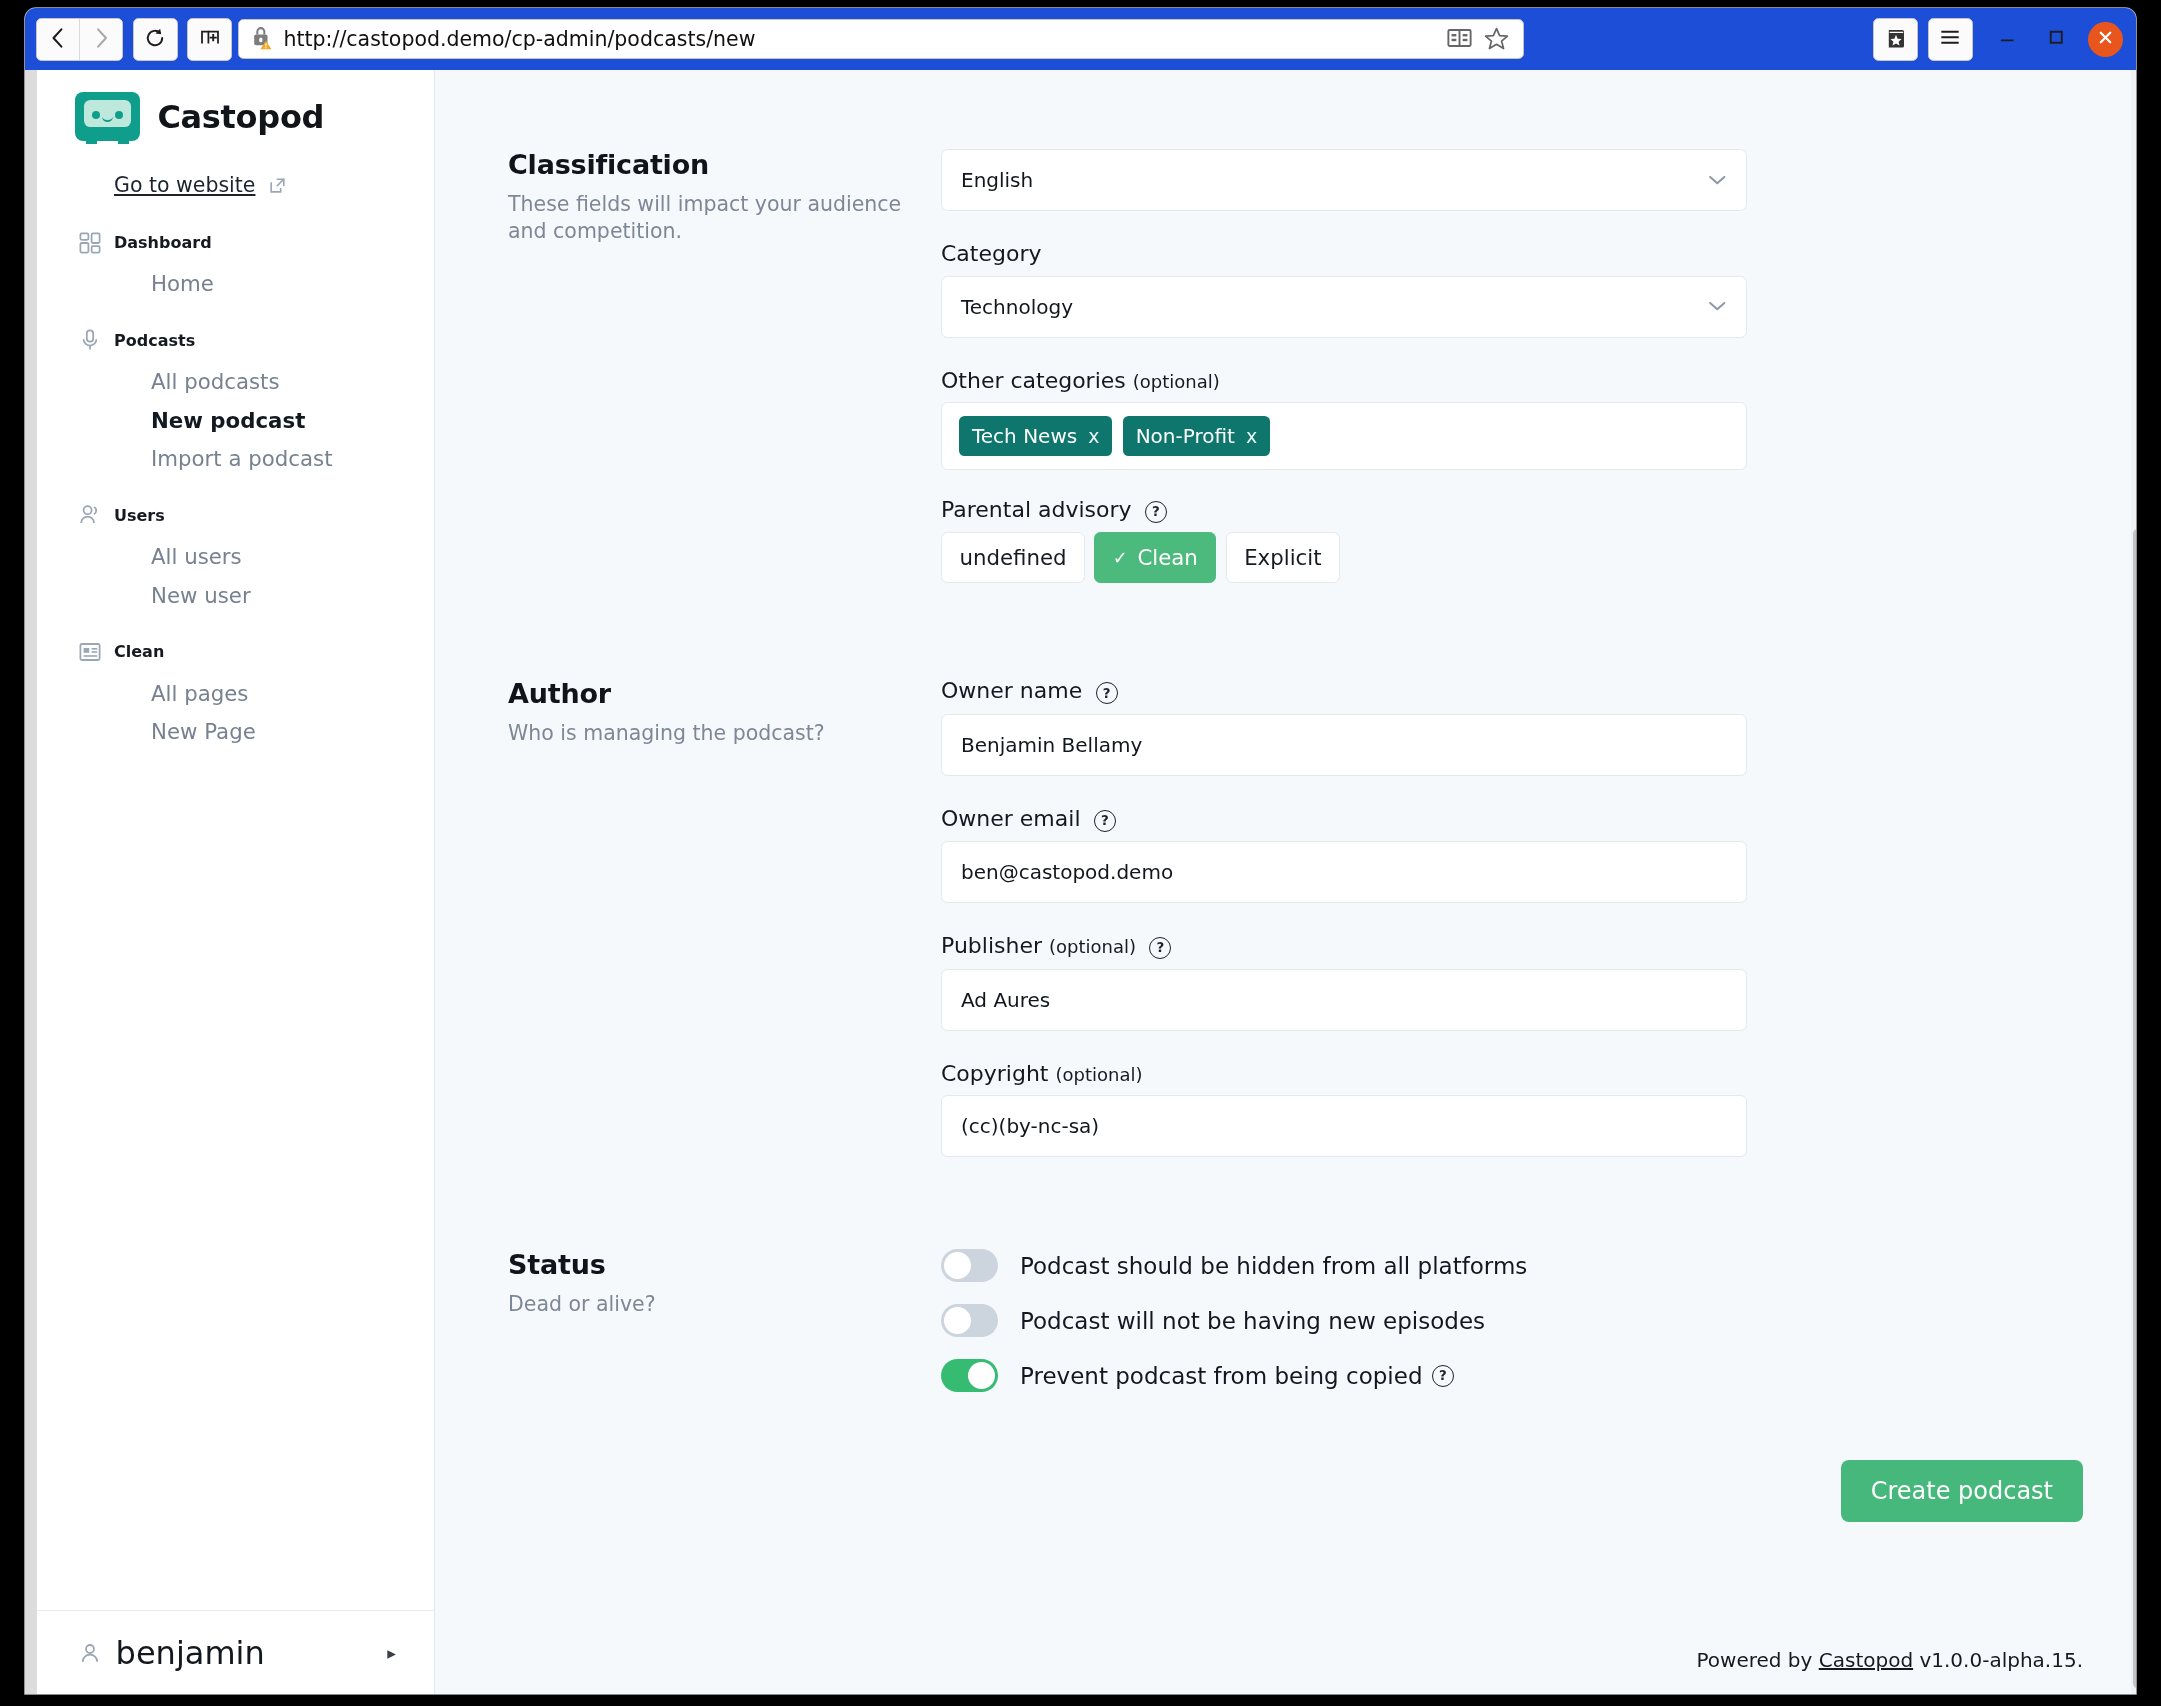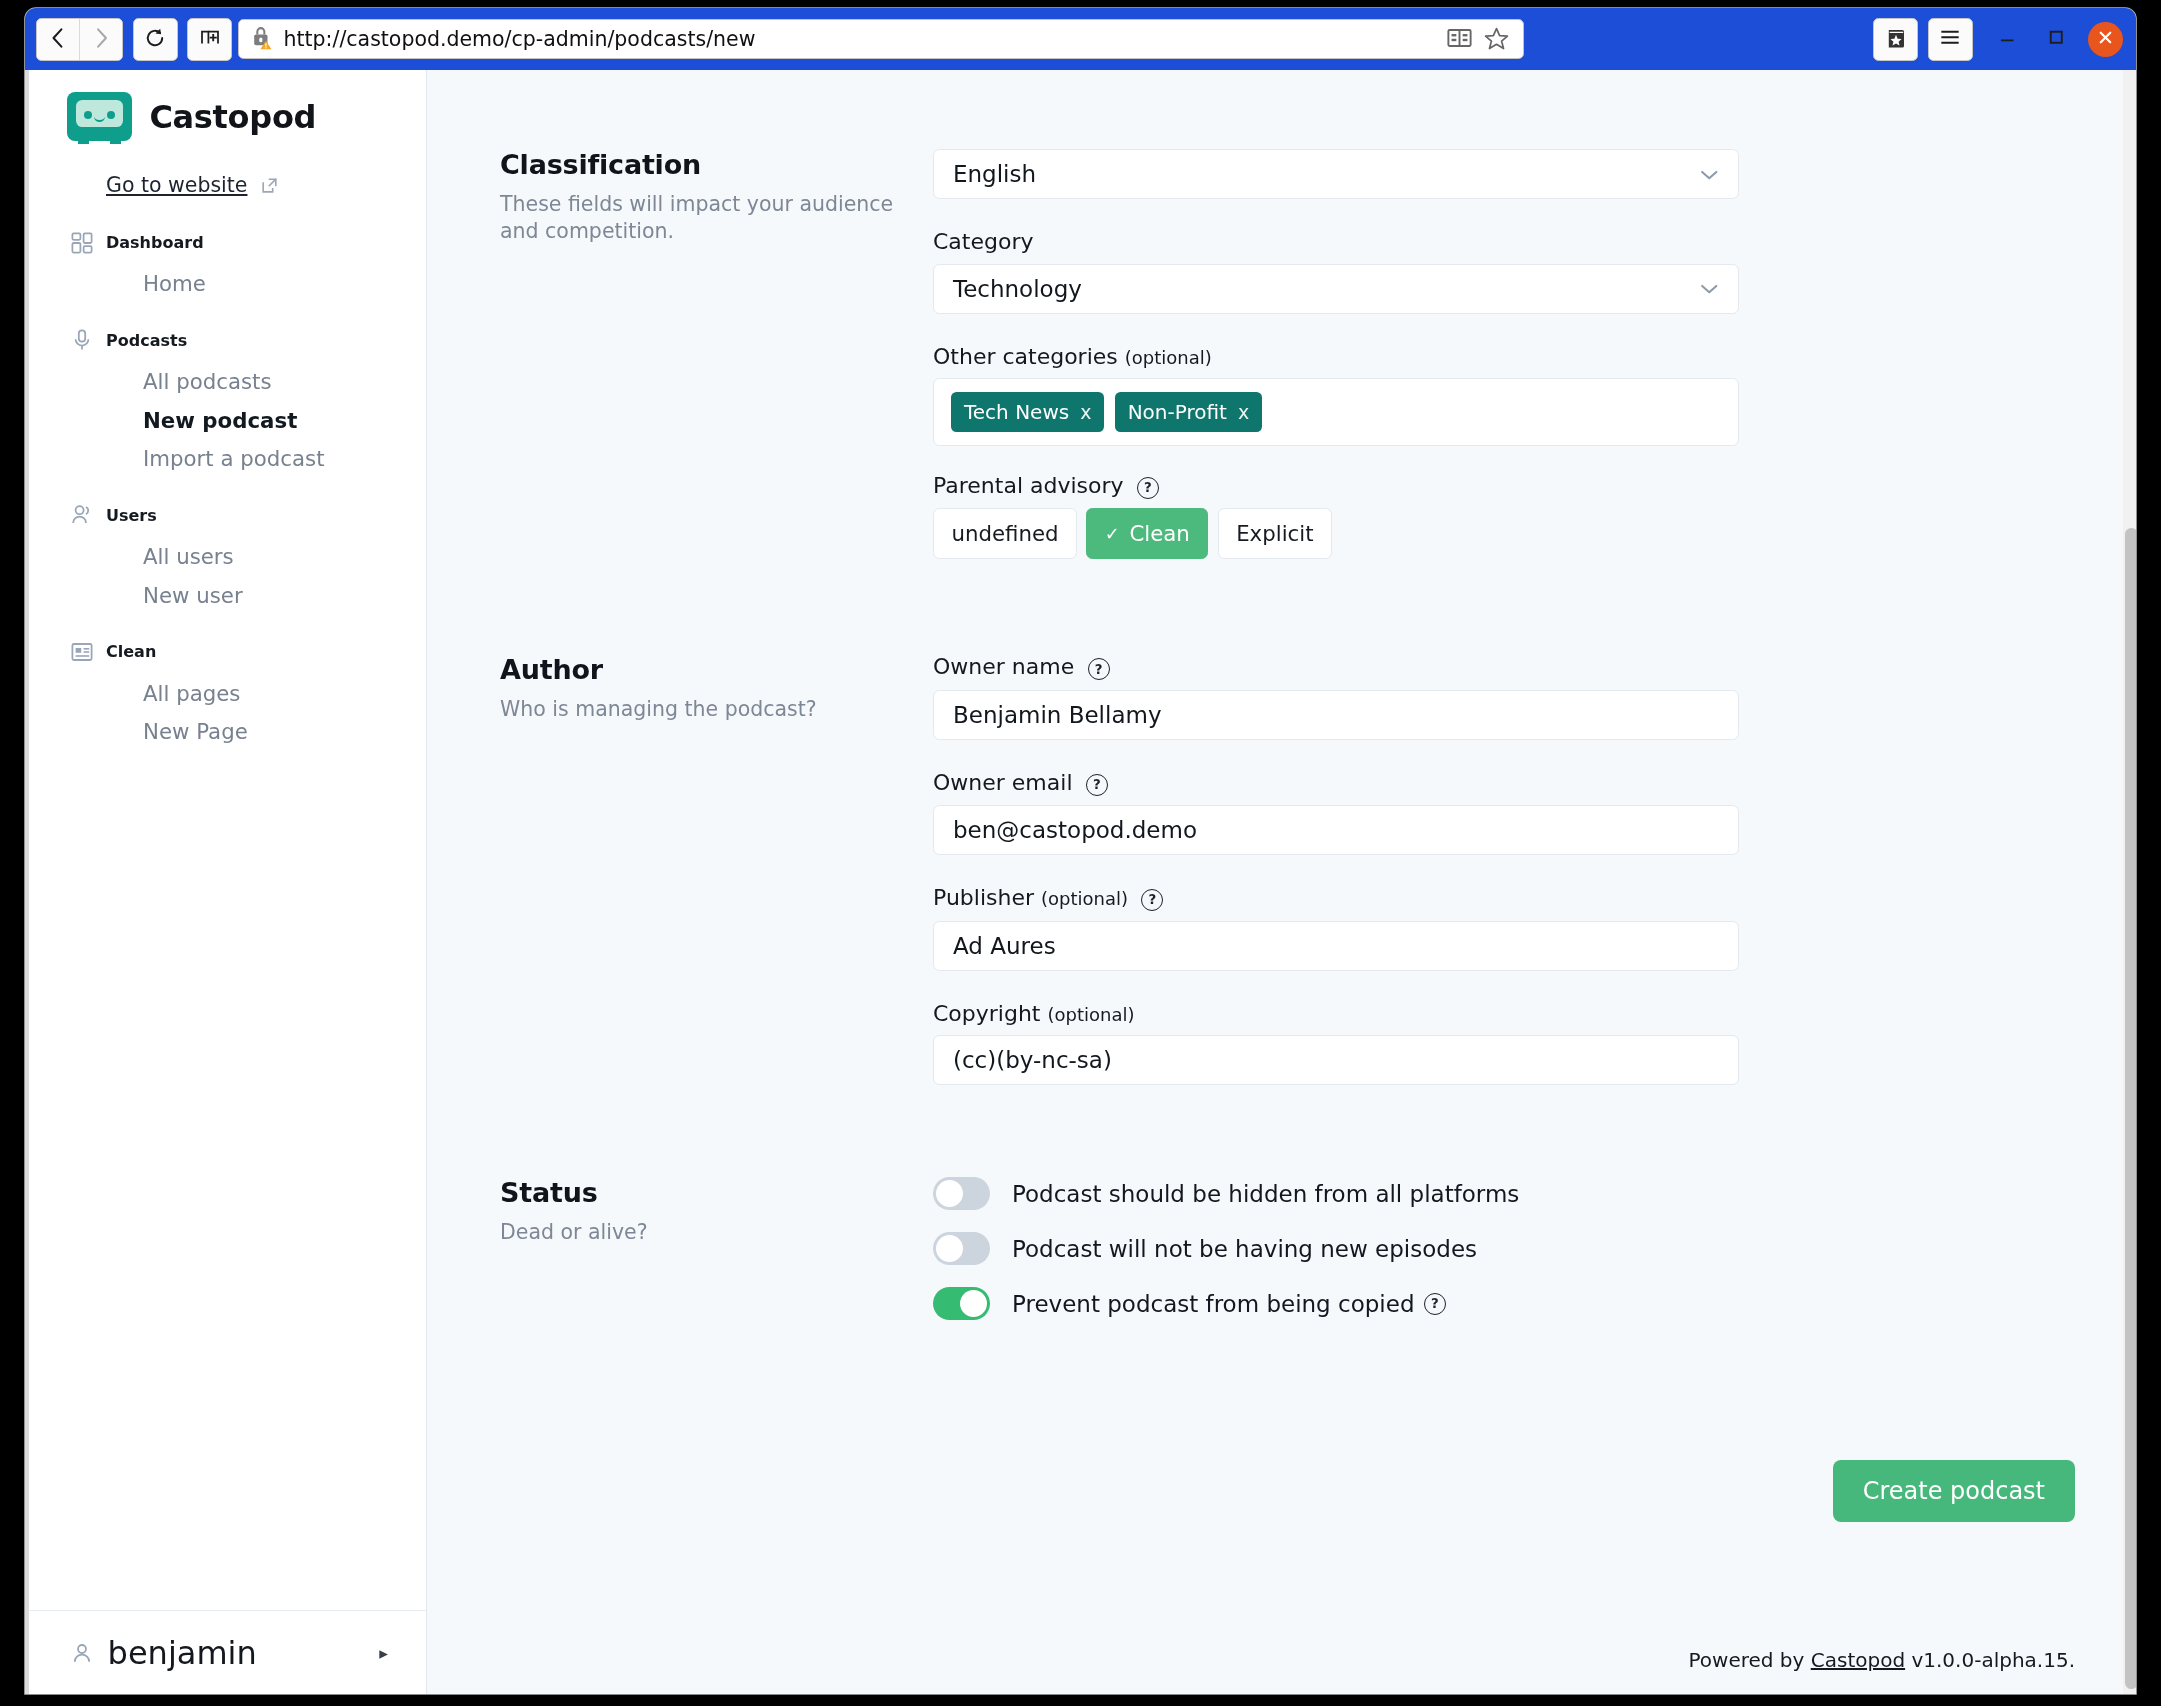--- a/index.html
+++ b/index.html
@@ -114,21 +114,21 @@
   }
   #closebtn {
     width: 35px; height: 35px; border-radius: 50%;
     background:#e8551d; display:flex; align-items:center; justify-content:center;
     margin-left: 8px; margin-right: 1.6px;
   }
 
   
   #page {
     position: absolute;
-    left: 4px; top: 62px;
+    left: 12px; top: 62px;
     width: 2111px;
     height: 1624px;
     background: #f5f9fc;
     display: flex;
   }
 
   
   #sidebar {
     width: 397px;
     background: #ffffff;
@@ -271,29 +271,29 @@
     font-size: 13.4px;
     line-height: 1;
     margin-left: 6.3px;
     vertical-align: 0.8px;
     font-weight: 700;
     color: #1b222b;
   }
 
   .input {
     width: 806px;
-    height: 50px;
+    height: 62px;
     background: #fff;
     border: 0.8px solid #e3e9ef;
     border-radius: 6.3px;
     box-sizing: border-box;
     display: flex;
     align-items: center;
     padding: 0 19px;
-    font-size: 23px;
+    font-size: 20px;
     color: #12171e;
     margin-bottom: 30px;
   }
   .input .chev { margin-left: auto; color: #8d99a8; }
 
   .tagbox {
     width: 806px;
     min-height: 68px;
     background: #fff;
     border: 0.8px solid #e3e9ef;

